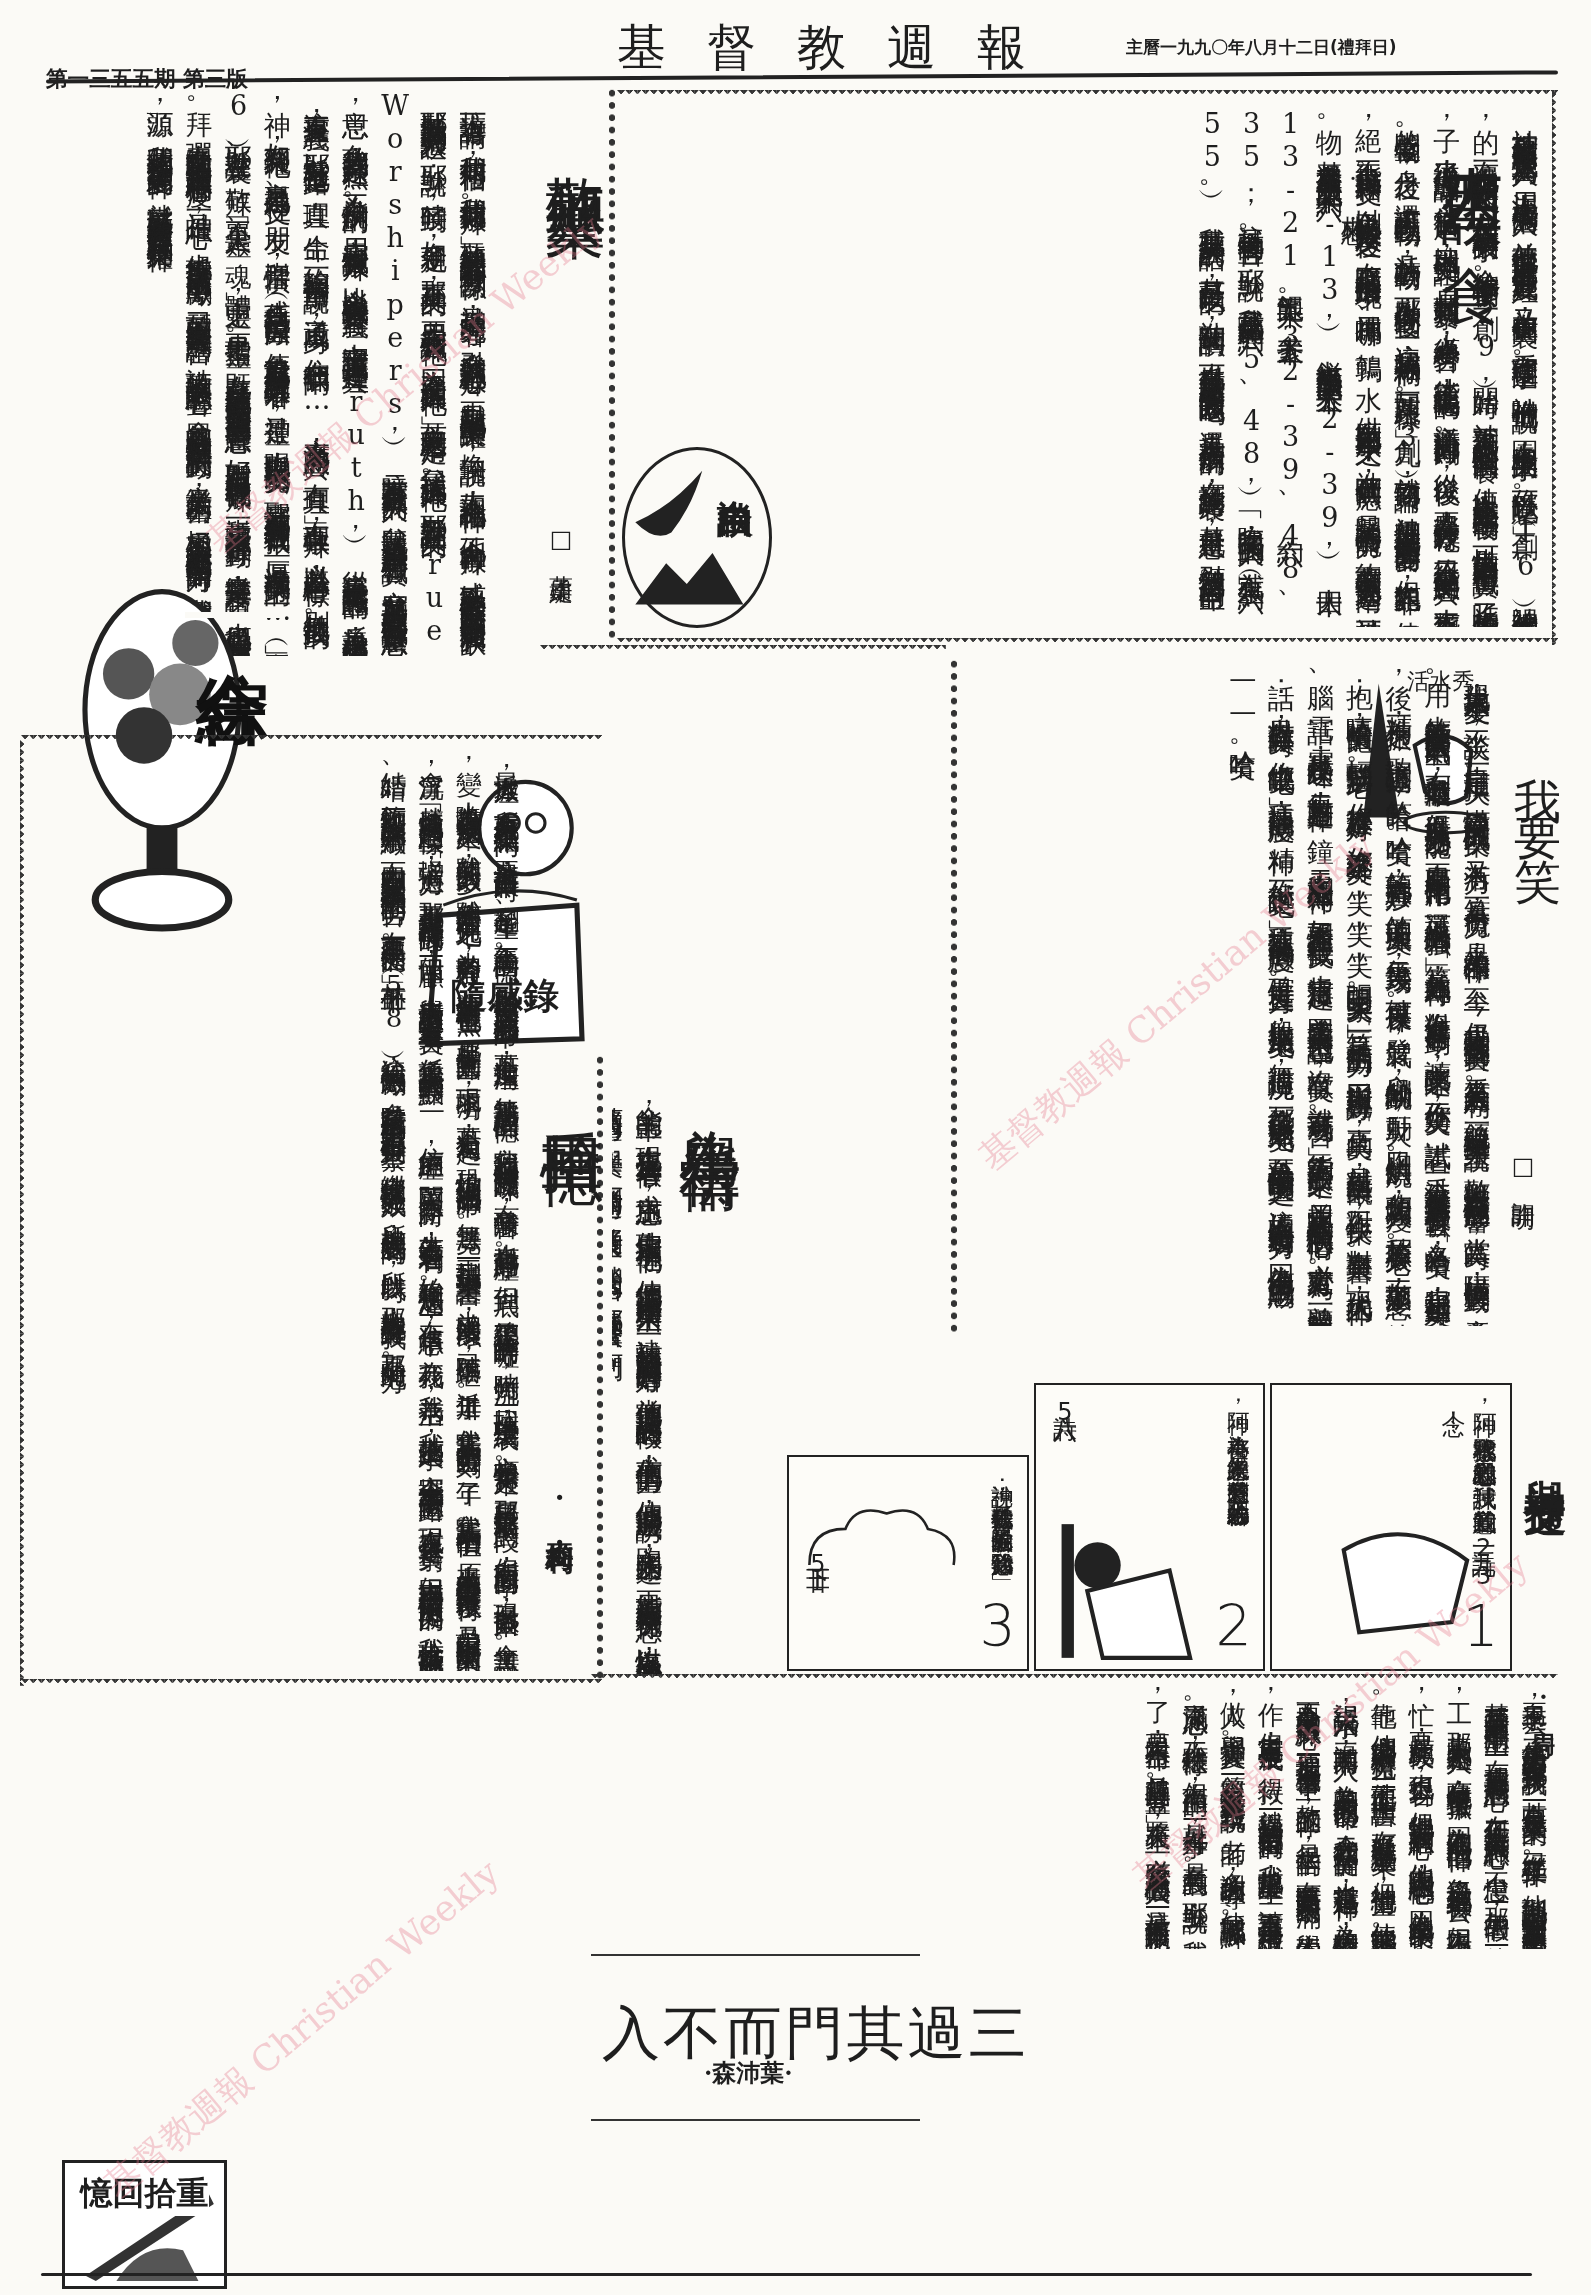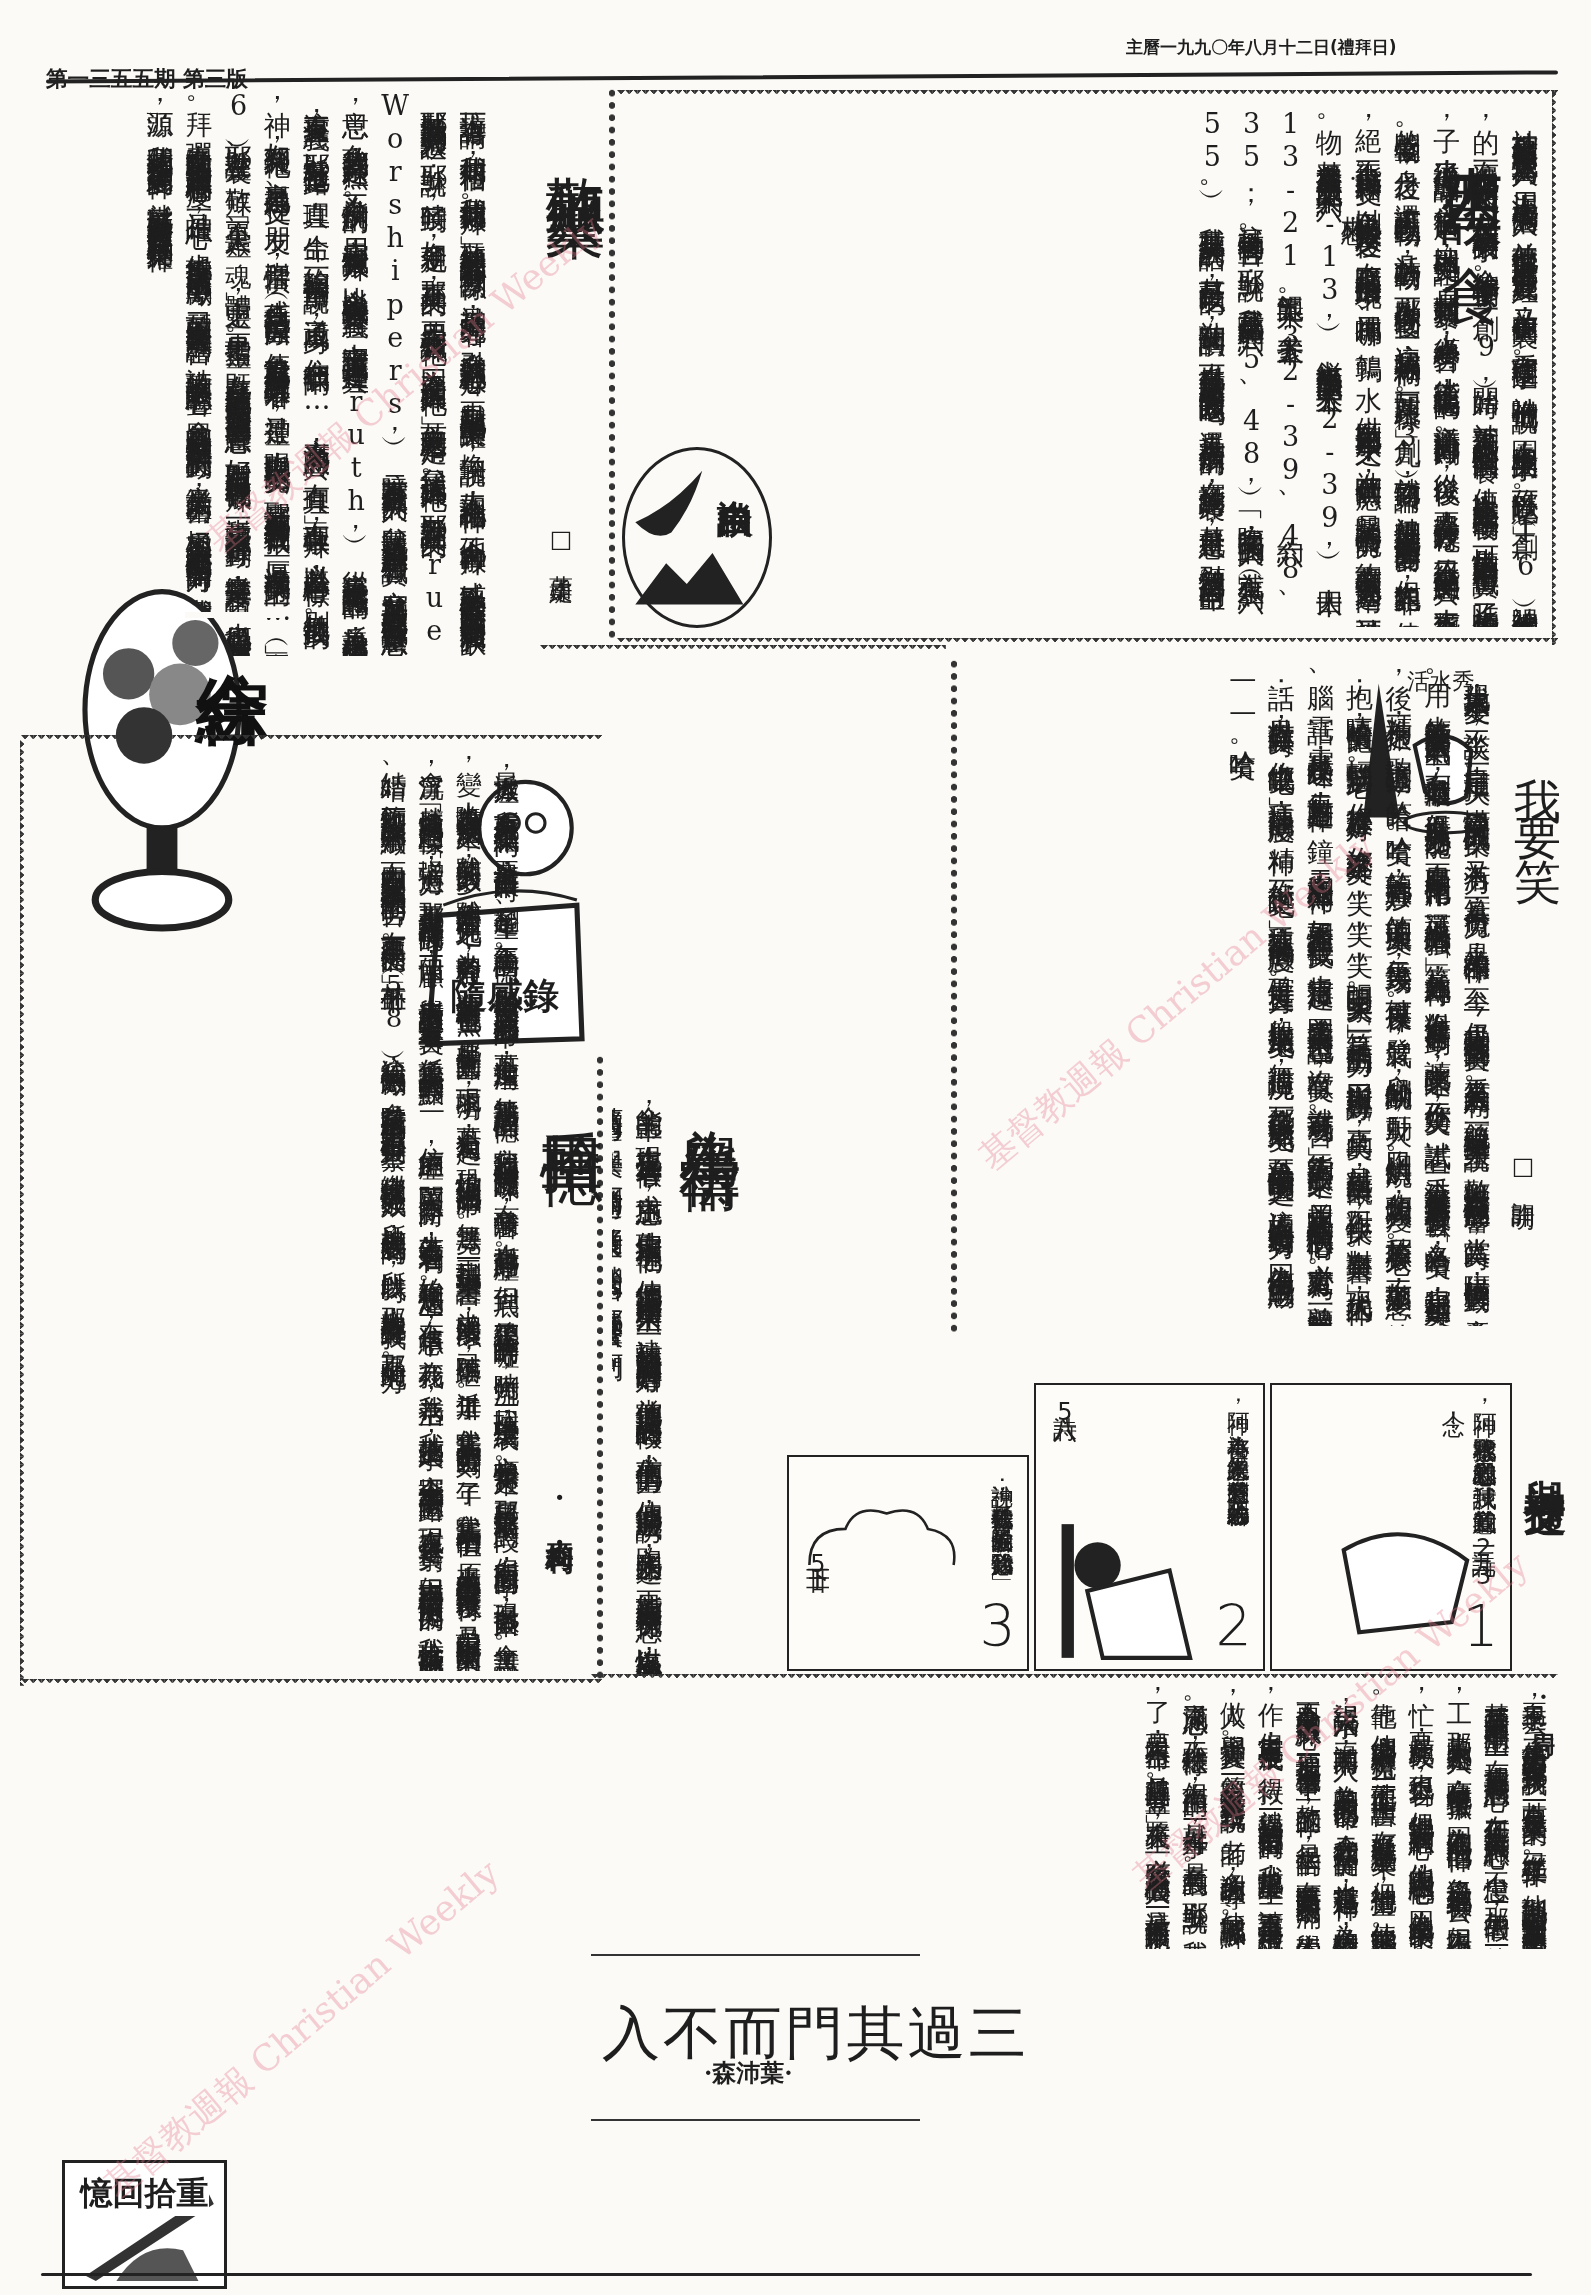--- a/index.html
+++ b/index.html
@@ -32,20 +32,21 @@
   .verse{writing-mode:vertical-rl;text-orientation:upright;font-size:24px;font-family:"DejaVu Sans",sans-serif;}
   .badge{position:absolute;border:3.1px solid #222;background:#fff;display:flex;align-items:center;justify-content:center;}
   .badge span{writing-mode:vertical-rl;text-orientation:upright;font-family:"DejaVu Sans",sans-serif;font-weight:700;}
   .watermark{position:absolute;color:rgba(230,120,140,0.35);font-size:36px;transform:rotate(-40deg);white-space:nowrap;pointer-events:none;font-family:"DejaVu Serif",serif;}
 </style>
 </head>
 <body>
 
 <div class="abs" style="left:0;top:0;width:1591px;height:72px;">
   <div class="abs" style="left:46px;top:36px;font-size:21.6px;font-weight:700;font-family:'DejaVu Sans',sans-serif;margin-top:28px;">第一三五五期 第三版</div>
+  <div class="abs" style="left:617px;top:15.4px;font-size:49px;letter-spacing:41px;font-family:'DejaVu Serif',serif;">基督教週報</div>
   <div class="abs" style="left:1126px;top:36px;font-size:17px;font-weight:700;font-family:'DejaVu Sans',sans-serif;">主曆一九九〇年八月十二日(禮拜日)</div>
 </div>
 <div class="hline" style="left:46px;top:75px;width:1512px;transform:rotate(-0.35deg);"></div>
 
 <div class="zig-h" style="left:617px;top:90px;width:941px;"></div>
 <div class="zig-h" style="left:617px;top:638px;width:941px;"></div>
 <div class="zig-v" style="left:1552px;top:90px;height:555px;"></div>
 
 <div class="abs headline" style="left:1430px;top:118px;font-size:62px;height:309px;">人生四談—食</div>
 <div class="abs author" style="left:1337px;top:165px;height:154px;">·林來慰·</div>

